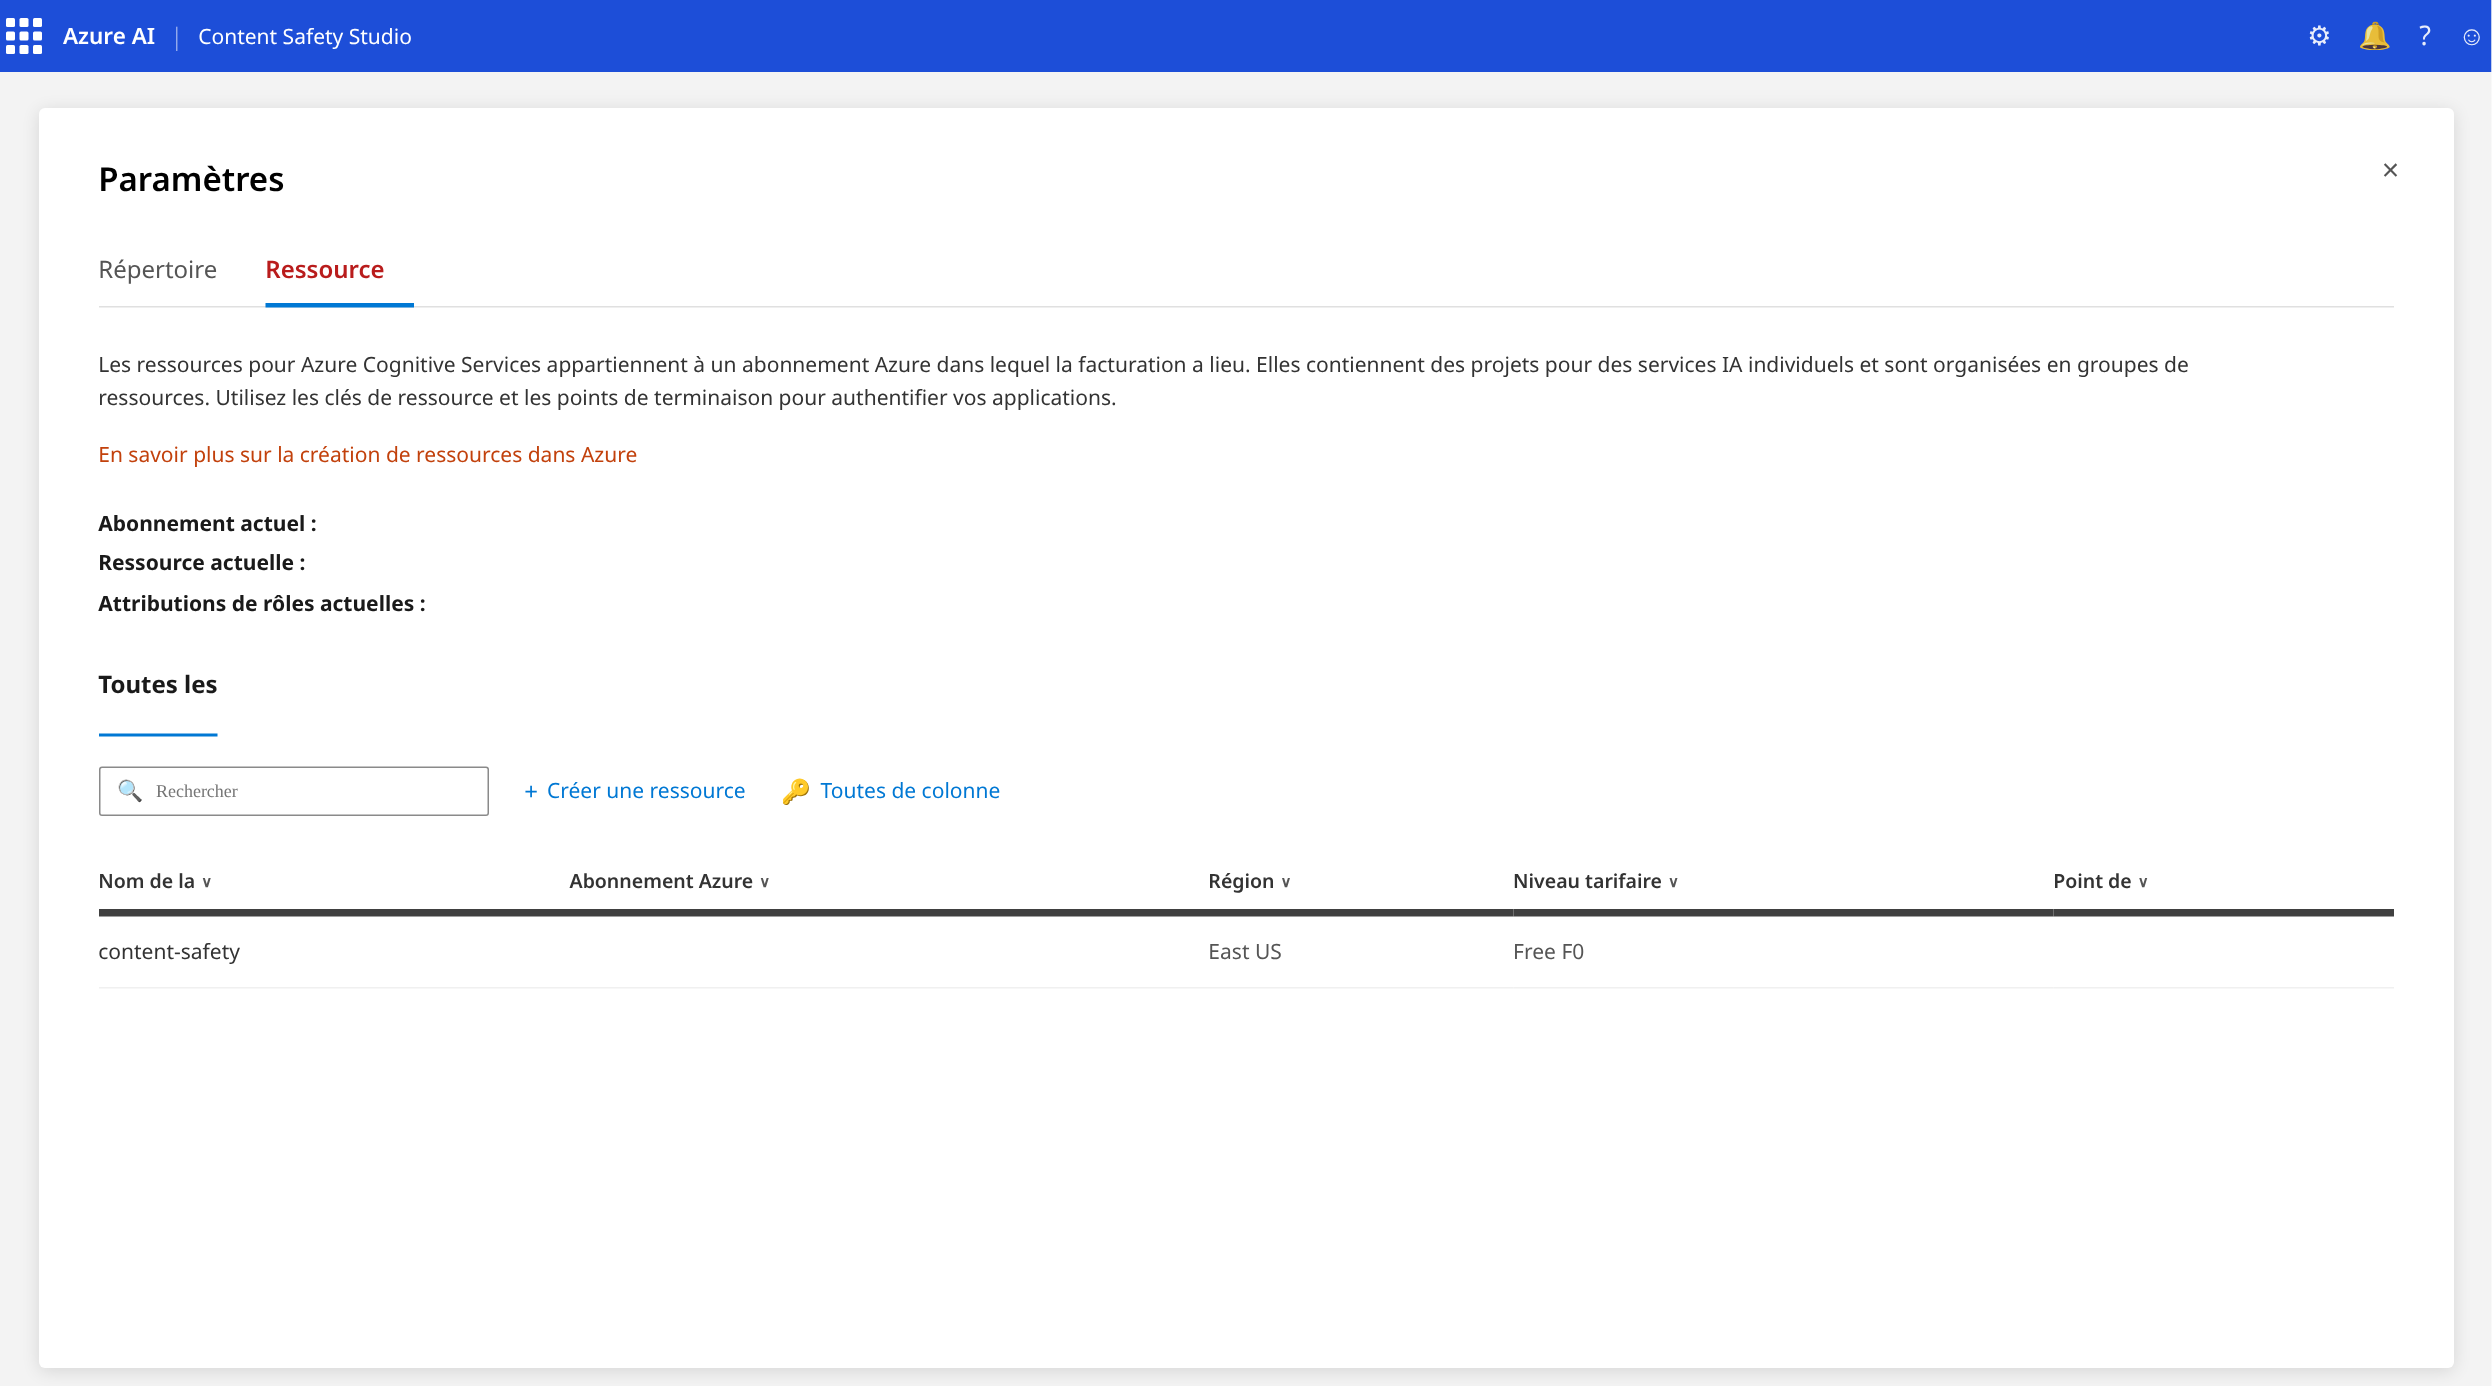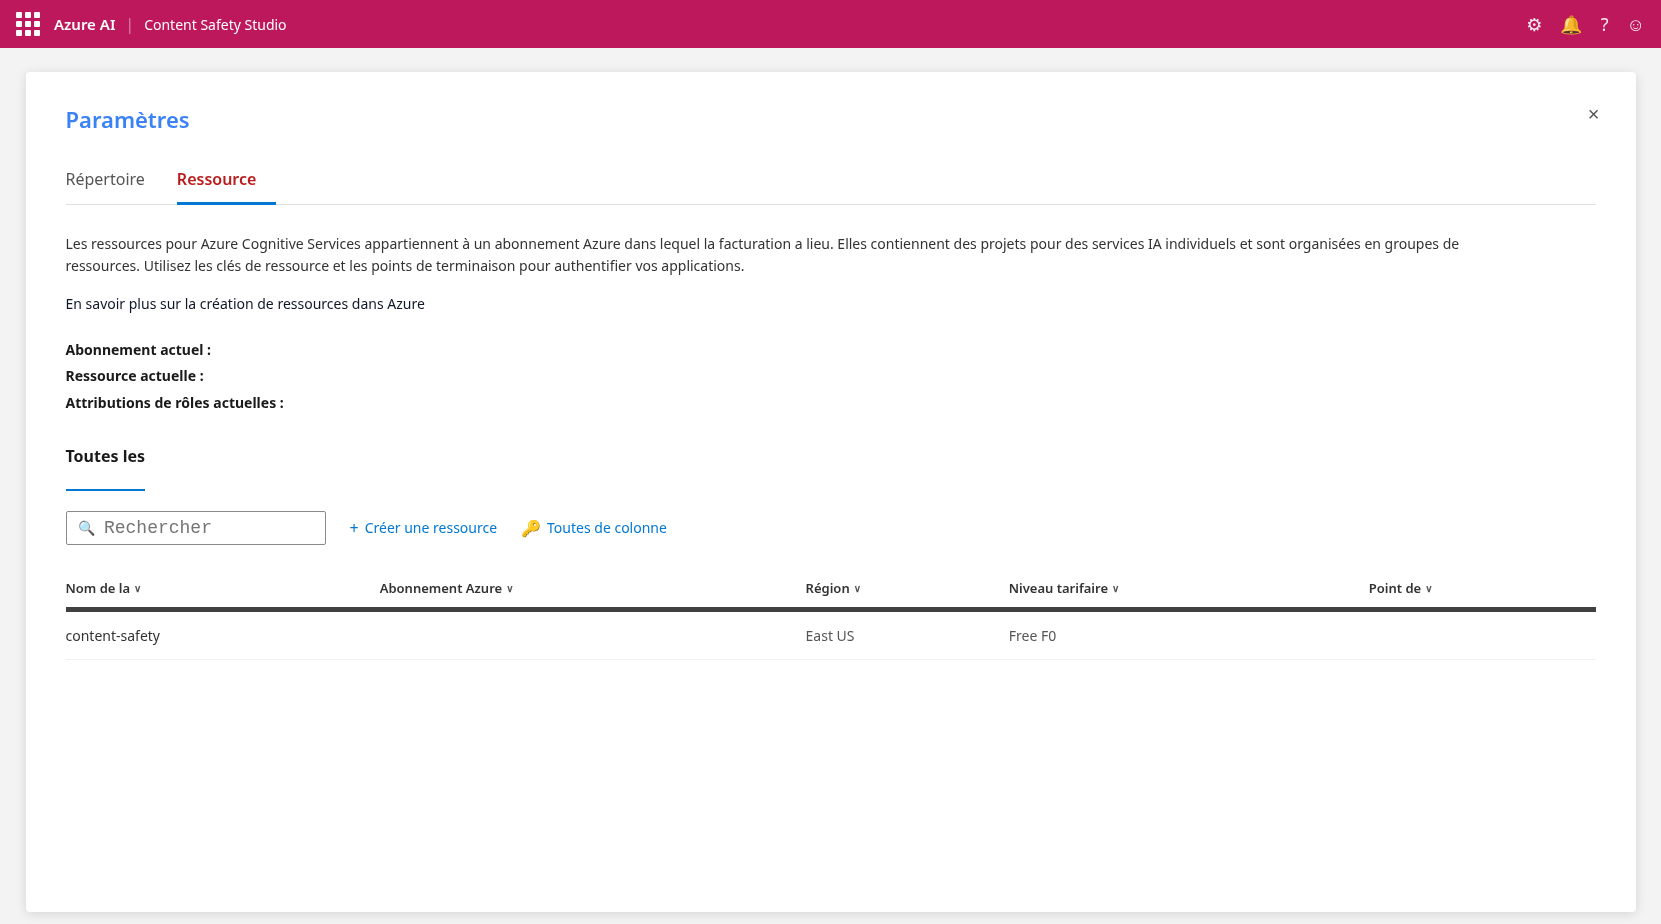--- a/index.html
+++ b/index.html
@@ -5,25 +5,25 @@
     * { box-sizing: border-box; margin: 0; padding: 0; }
     body {
       font-family: 'Segoe UI', system-ui, -apple-system, sans-serif;
       background: #f3f3f3;
       min-height: 924px;
       min-width: 1661px;
     }
 
     
     .topbar {
-      background: #be185d;
+      background: #1d4ed8;
       height: 48px;
       display: flex;
       align-items: center;
-      padding: 0 16px;
+      padding: 0 4px;
       color: white;
     }
     .topbar-dots {
       display: grid;
       grid-template-columns: repeat(3, 6px);
       grid-template-rows: repeat(3, 6px);
       gap: 3px;
       margin-right: 14px;
       cursor: pointer;
     }
@@ -70,21 +70,21 @@
       min-height: 840px;
       border-radius: 4px;
       box-shadow: 0 2px 12px rgba(0,0,0,0.12);
       padding: 32px 40px 32px 40px;
       position: relative;
     }
 
     .panel-title {
       font-size: 22px;
       font-weight: 600;
-      color: #3b82f6;
+      color: #000000;
       margin-bottom: 24px;
     }
 
     
     .tabs {
       display: flex;
       gap: 0;
       border-bottom: 1px solid #e0e0e0;
       margin-bottom: 28px;
     }
@@ -108,21 +108,21 @@
 
     
     .description {
       font-size: 14px;
       color: #333;
       line-height: 1.6;
       max-width: 1400px;
       margin-bottom: 10px;
     }
     .description-link {
-      color: #0f172a;
+      color: #c2410c;
       text-decoration: none;
       font-size: 14px;
       cursor: pointer;
       display: block;
       margin-bottom: 24px;
       margin-top: 16px;
     }
 
     
     .resource-info {
@@ -163,24 +163,24 @@
       gap: 8px;
       background: white;
     }
     .search-icon {
       color: #555;
       font-size: 14px;
     }
     .search-input {
       border: none;
       outline: none;
-      font-size: 18px;
+      font-size: 12px;
       color: #555;
       width: 100%;
-      font-family: Liberation Mono, monospace;
+      font-family: Liberation Serif, serif;
     }
     .toolbar-btn {
       display: flex;
       align-items: center;
       gap: 6px;
       font-size: 14px;
       color: #0078d4;
       cursor: pointer;
       background: none;
       border: none;

